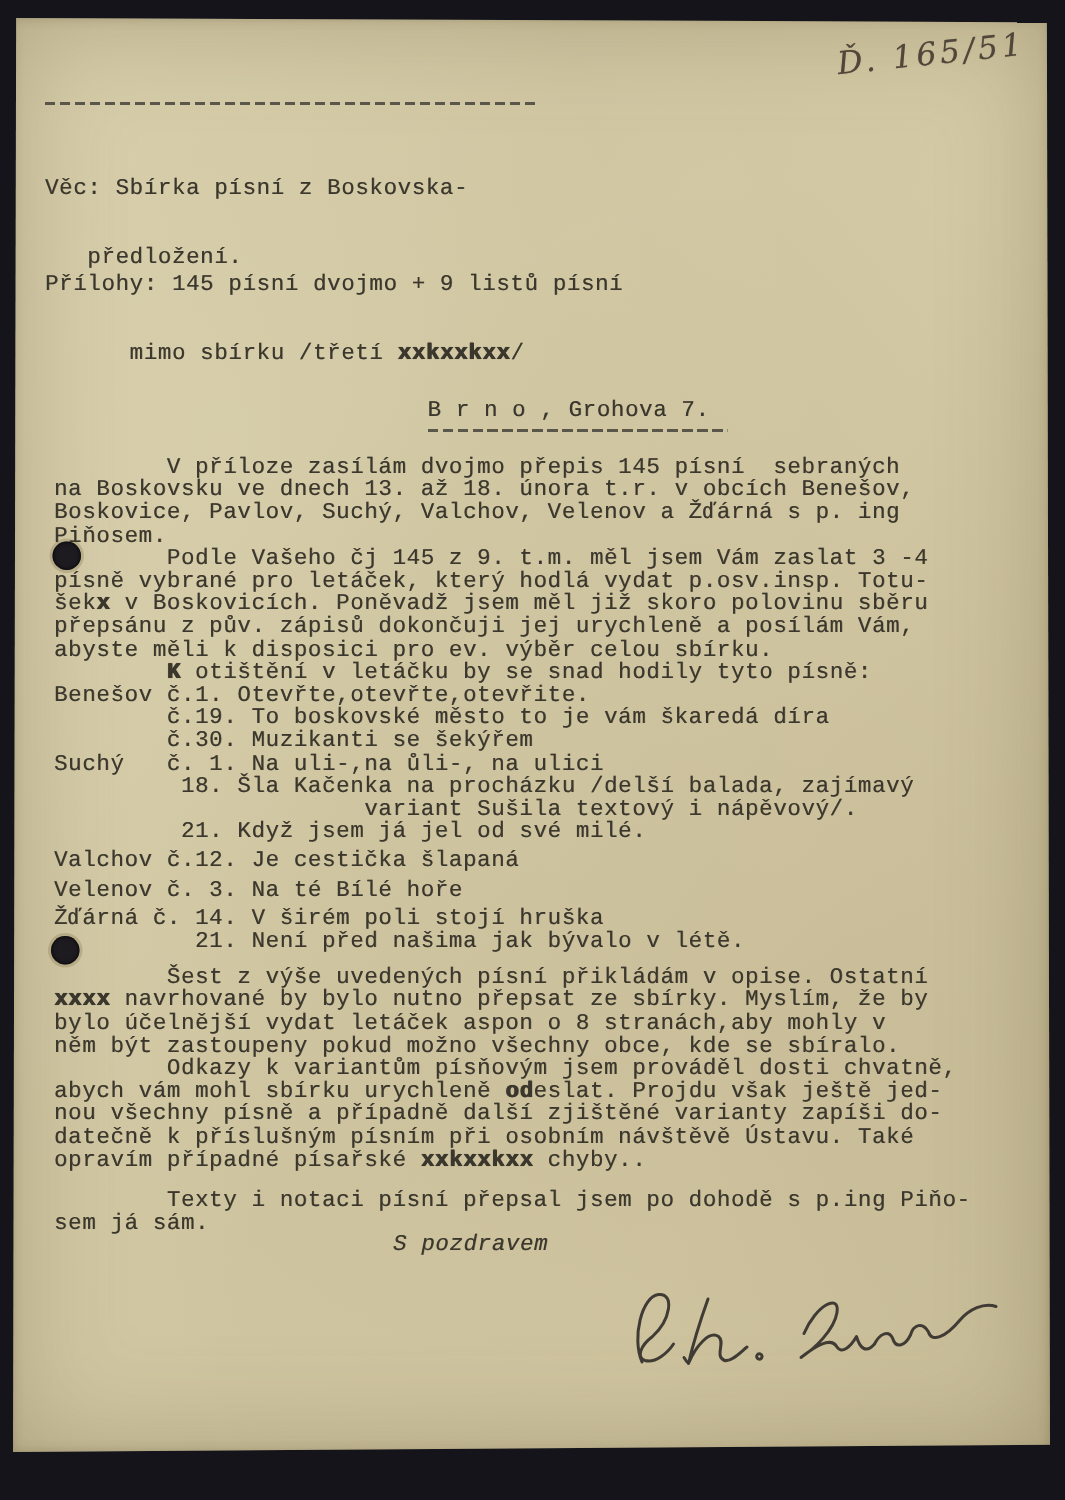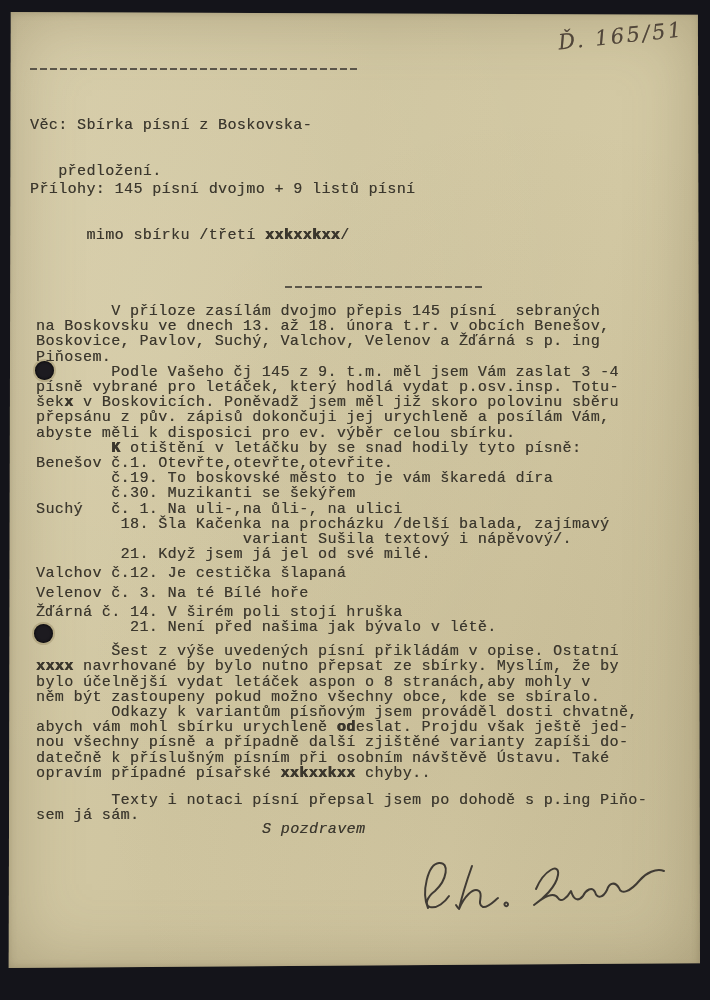--- a/index.html
+++ b/index.html
@@ -75,20 +75,21 @@
     <div class="tline">Věc: Sbírka písní z Boskovska-</div>
     <div class="tline">   předložení.</div>
   </div>
 
 
   <div class="typed" style="left:22px;top:140px;">
     <div class="tline">Přílohy: 145 písní dvojmo + 9 listů písní</div>
     <div class="tline"><span>      mimo sbírku /třetí </span><span class="ot">xxkxxkxx</span><span>/</span></div>
   </div>
 
+  <div class="typed" style="left:277px;top:254px;">B r n o , Grohova 7.</div>
   <div class="dashline" style="left:277px;top:274px;width:200px;"></div>
 
   <div class="typed" style="left:28px;top:292px;"><div style="margin-top: 0px;"><div class="tline">        V příloze zasílám dvojmo přepis 145 písní  sebraných</div><div class="tline">na Boskovsku ve dnech 13. až 18. února t.r. v obcích Benešov,</div><div class="tline">Boskovice, Pavlov, Suchý, Valchov, Velenov a Žďárná s p. ing</div><div class="tline">Piňosem.</div><div class="tline">        Podle Vašeho čj 145 z 9. t.m. měl jsem Vám zaslat 3 -4</div><div class="tline">písně vybrané pro letáček, který hodlá vydat p.osv.insp. Totu-</div><div class="tline"><span>šek</span><span class="ot">x</span><span> v Boskovicích. Poněvadž jsem měl již skoro polovinu sběru</span></div><div class="tline">přepsánu z pův. zápisů dokončuji jej urychleně a posílám Vám,</div><div class="tline">abyste měli k disposici pro ev. výběr celou sbírku.</div><div class="tline"><span>        </span><span class="ot">K</span><span> otištění v letáčku by se snad hodily tyto písně:</span></div><div class="tline">Benešov č.1. Otevřte,otevřte,otevřite.</div><div class="tline">        č.19. To boskovské město to je vám škaredá díra</div><div class="tline">        č.30. Muzikanti se šekýřem</div><div class="tline">Suchý   č. 1. Na uli-,na ůli-, na ulici</div><div class="tline">         18. Šla Kačenka na procházku /delší balada, zajímavý</div><div class="tline">                      variant Sušila textový i nápěvový/.</div><div class="tline">         21. Když jsem já jel od své milé.</div></div><div style="margin-top: 4px;"><div class="tline">Valchov č.12. Je cestička šlapaná</div></div><div style="margin-top: 4px;"><div class="tline">Velenov č. 3. Na té Bílé hoře</div></div><div style="margin-top: 4px;"><div class="tline">Žďárná č. 14. V širém poli stojí hruška</div><div class="tline">          21. Není před našima jak bývalo v létě.</div></div><div style="margin-top: 9px;"><div class="tline">        Šest z výše uvedených písní přikládám v opise. Ostatní</div><div class="tline"><span class="ot">xxxx</span><span> navrhované by bylo nutno přepsat ze sbírky. Myslím, že by</span></div><div class="tline">bylo účelnější vydat letáček aspon o 8 stranách,aby mohly v</div><div class="tline">něm být zastoupeny pokud možno všechny obce, kde se sbíralo.</div><div class="tline">        Odkazy k variantům písňovým jsem prováděl dosti chvatně,</div><div class="tline"><span>abych vám mohl sbírku urychleně </span><span class="ot">od</span><span>eslat. Projdu však ještě jed-</span></div><div class="tline">nou všechny písně a případně další zjištěné varianty zapíši do-</div><div class="tline">datečně k příslušným písním při osobním návštěvě Ústavu. Také</div><div class="tline"><span>opravím případné písařské </span><span class="ot">xxkxxkxx</span><span> chyby..</span></div></div><div style="margin-top: 12px;"><div class="tline">        Texty i notaci písní přepsal jsem po dohodě s p.ing Piňo-</div><div class="tline">sem já sám.</div></div></div>
 
   <div class="typed" style="left:254px;top:810px;font-style:italic;">S pozdravem</div>
 
   <svg class="sig" width="268" height="80" viewBox="0 0 268 80" role="img">
     <path d="M22,62 C15,46 22,18 33,17 C44,16 41,34 29,45 C21,51 18,59 24,61 C31,63 39,56 43,50"></path>
     <path d="M50,59 l2,3"></path>
     <path d="M66,20 C61,34 56,50 53,63 C58,51 67,41 73,45 C78,49 70,58 77,61 C82,62 88,55 92,52"></path>

